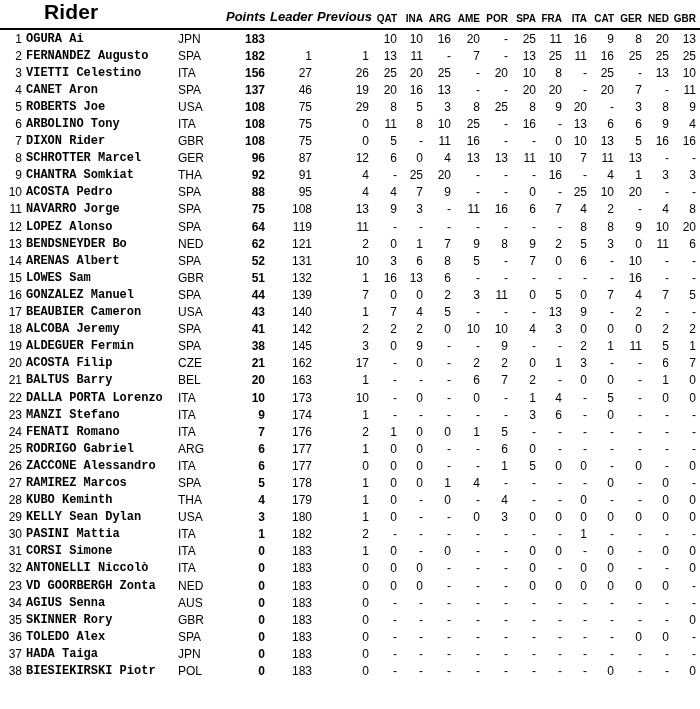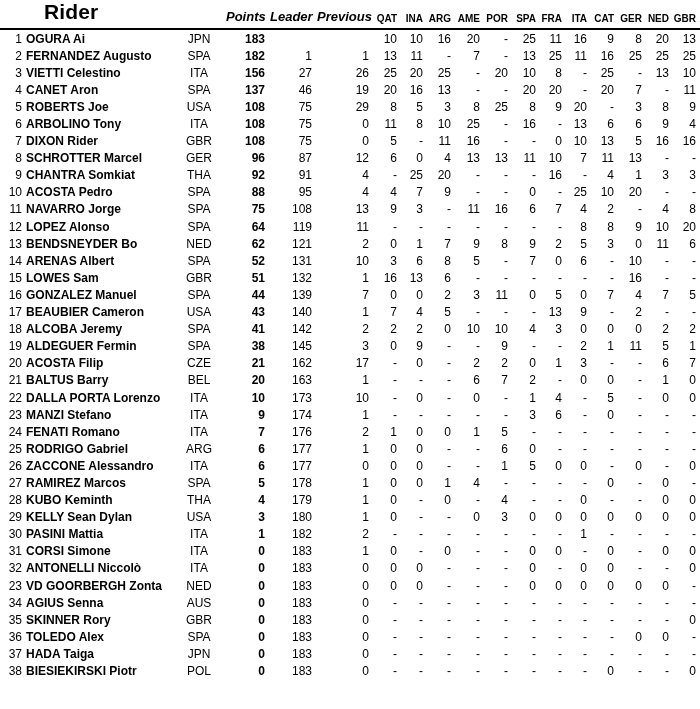--- a/index.html
+++ b/index.html
@@ -67,23 +67,24 @@
     font-weight: normal;
     padding-right: 4px !important;
     width: 26px;
   }
   td.name-cell {
     text-align: left;
     font-weight: bold;
     font-size: 12px;
     overflow: hidden;
     text-overflow: clip;
+    font-family: Liberation Mono, monospace;
   }
   td.nat-cell {
-    text-align: center;
+    text-align: left;
     font-size: 11.5px;
     font-weight: normal;
     padding-right: 6px !important;
   }
   td.points-cell {
     text-align: right;
     font-weight: bold;
     font-size: 12.5px;
     padding-right: 5px !important;
   }

